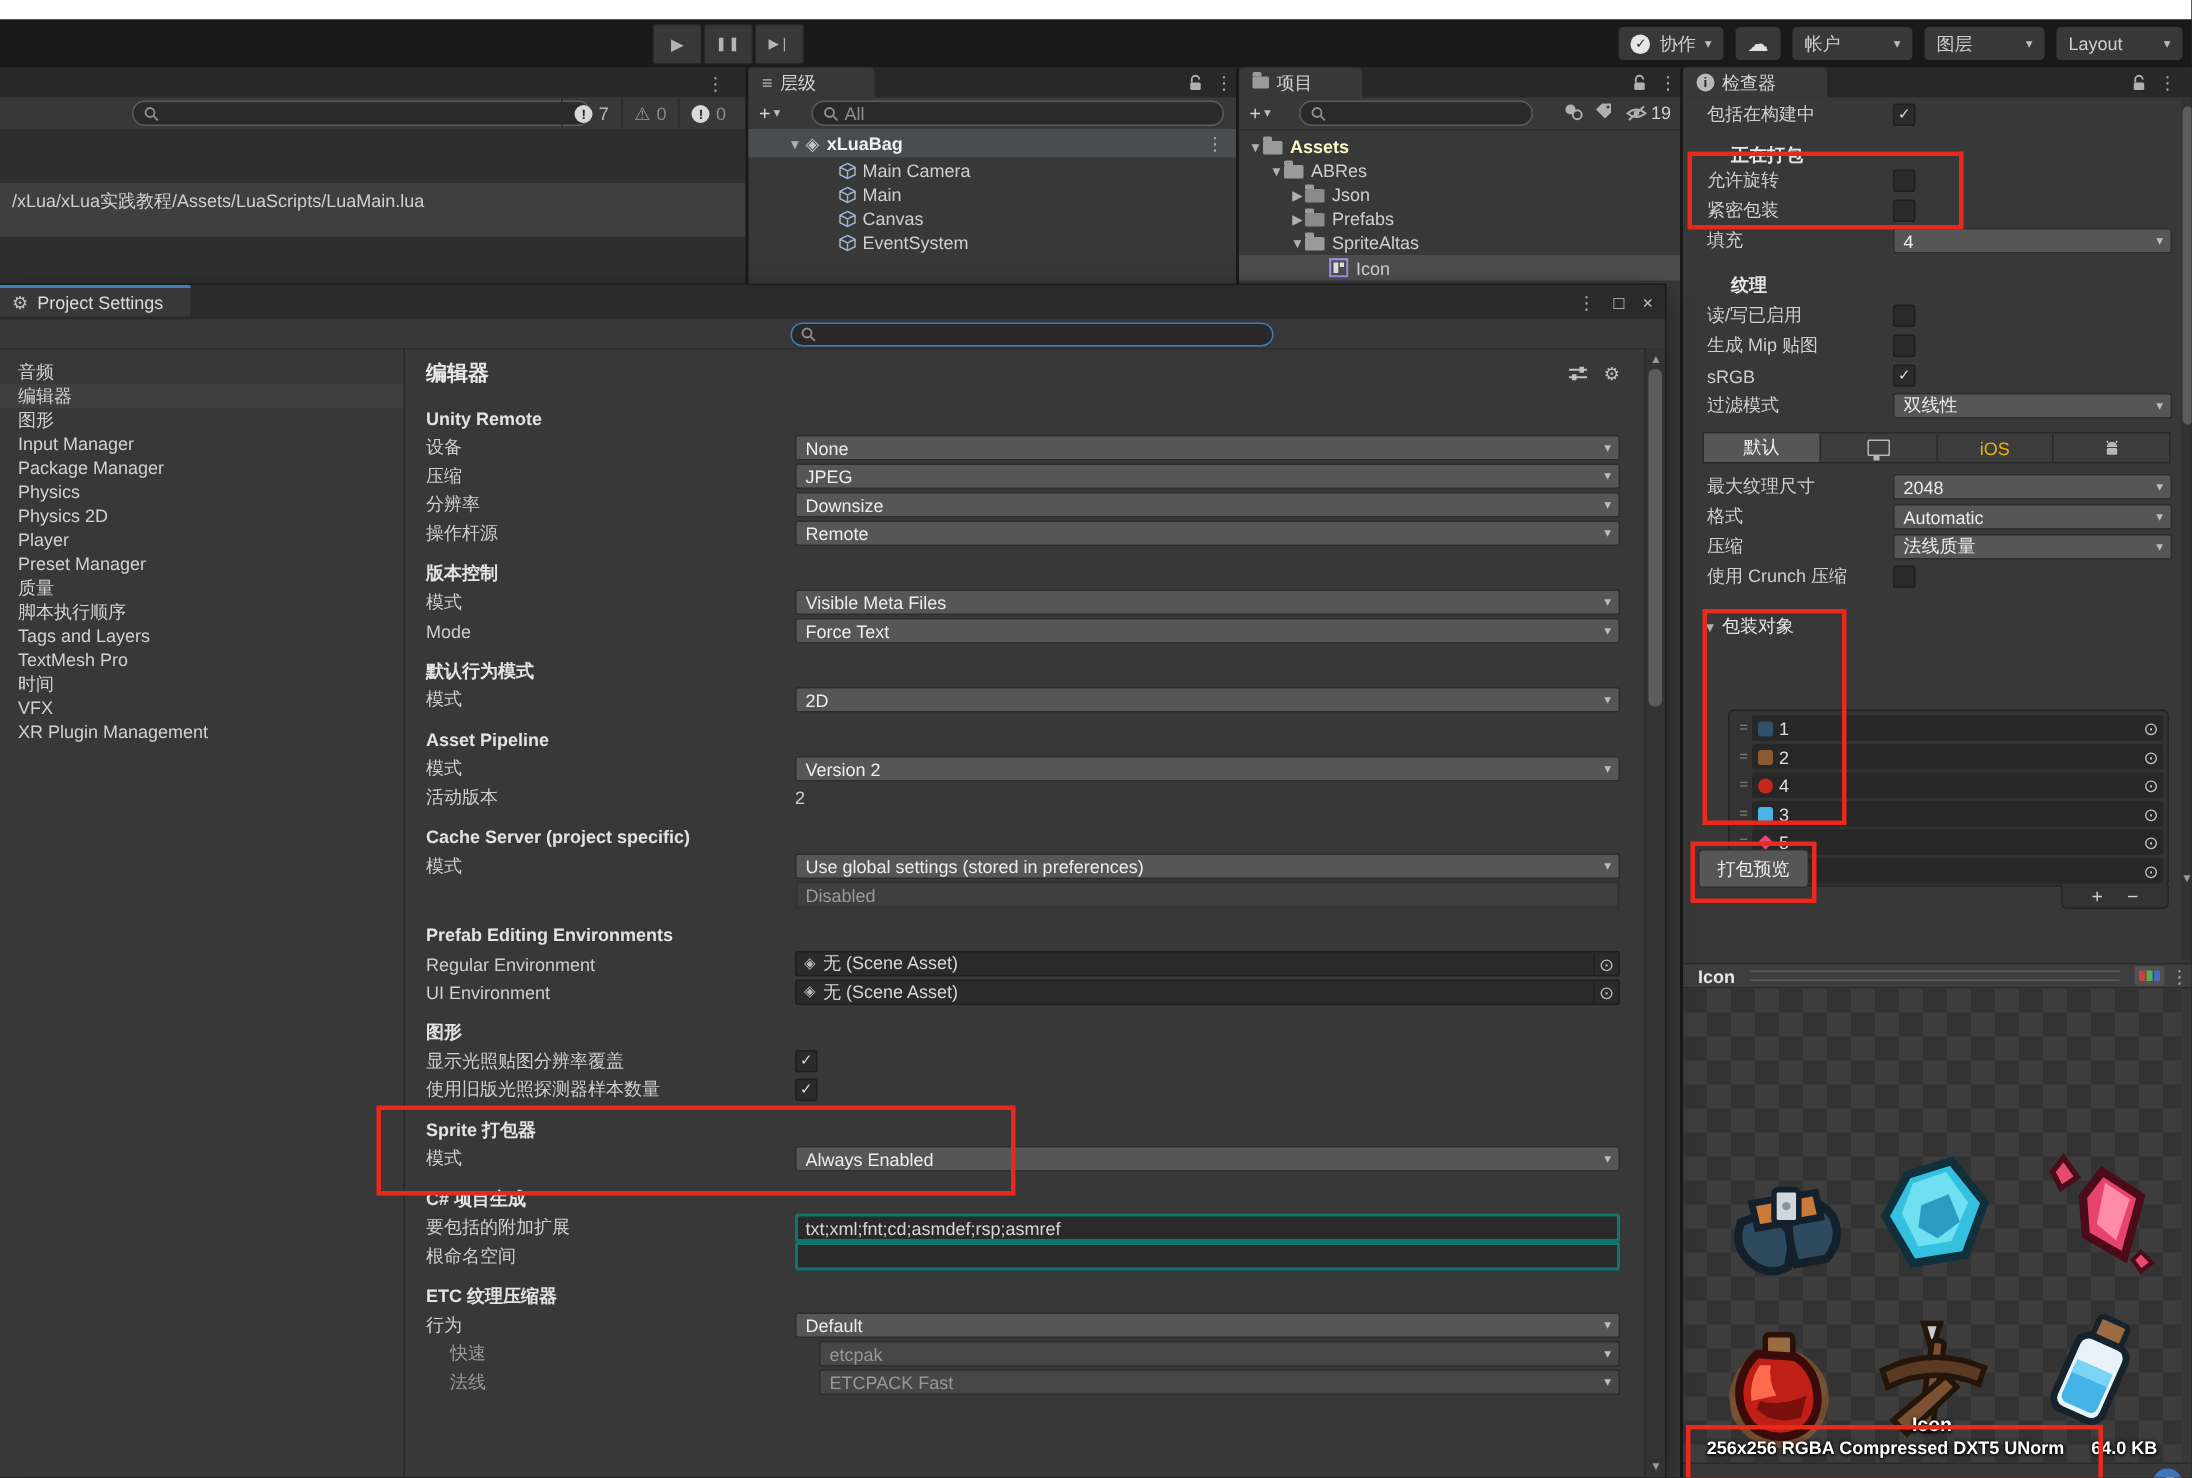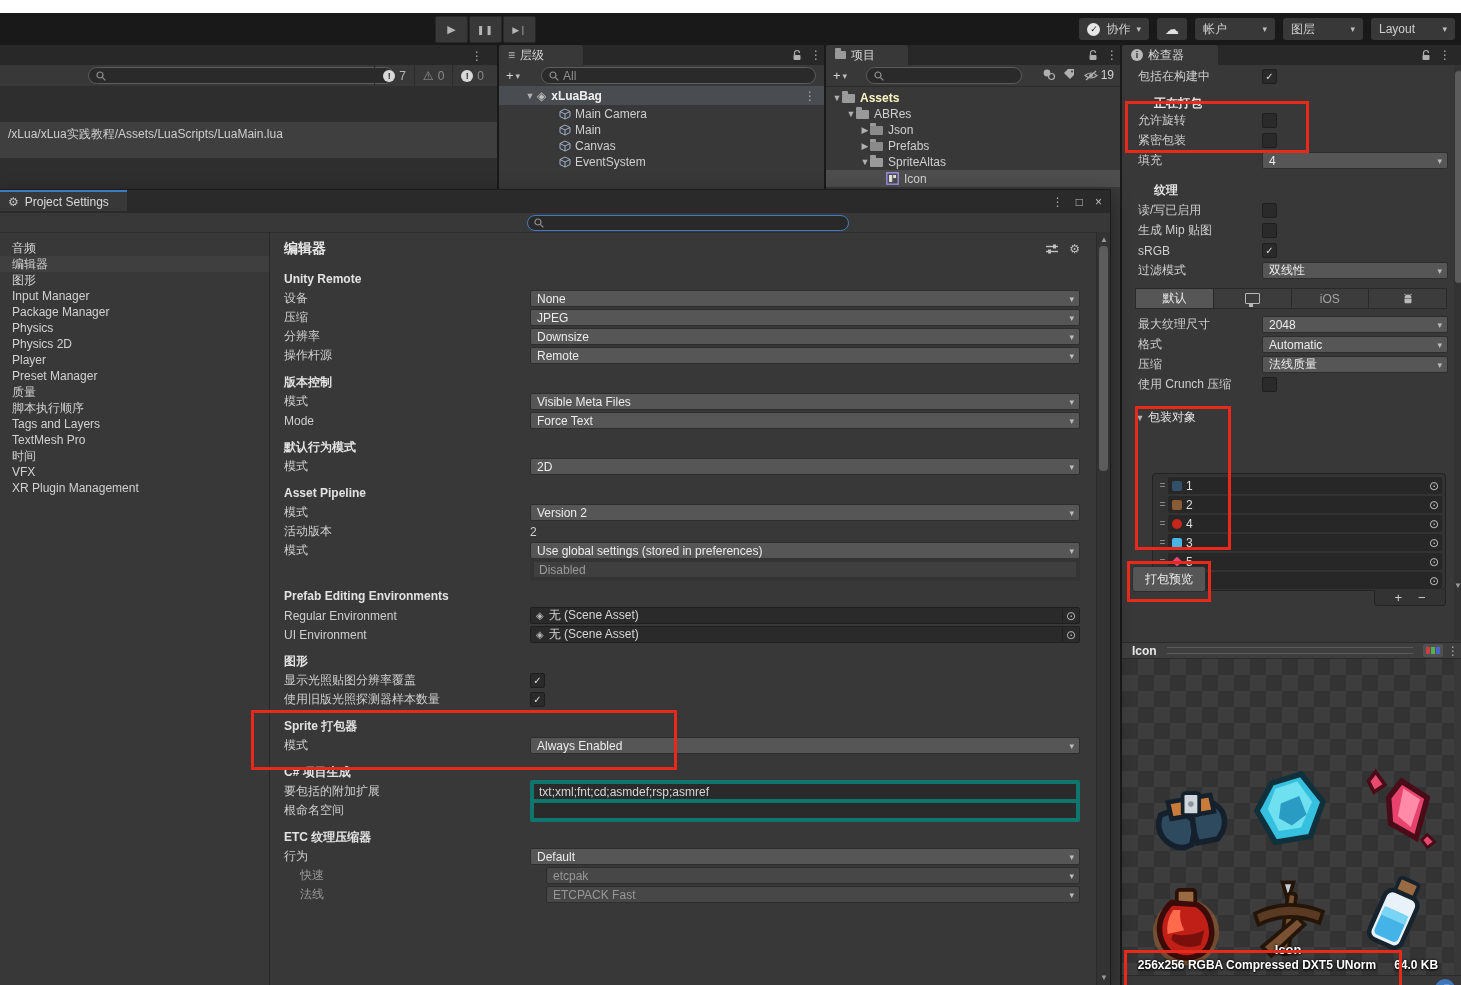--- a/index.html
+++ b/index.html
@@ -57,21 +57,21 @@
   .ihdr{position:absolute;left:32px;font-weight:bold;color:#e6e6e6;}
   .ictl{position:absolute;left:124px;}
   .chkbox{width:13px;height:13px;background:#2a2a2a;border:1px solid #1e1e1e;border-radius:2px;
       display:flex;align-items:center;justify-content:center;font-size:10px;color:#dedede;}
   .dd{height:17px;background:#565656;border:1px solid #2d2d2d;border-radius:2px;display:flex;
       align-items:center;padding:0 5px 0 6px;color:#ececec;box-sizing:border-box;}
   .dd .caret{margin-left:auto;}
   #platform-tabs{position:absolute;left:13px;top:288px;width:312px;height:21px;display:flex;
       border:1px solid #292929;background:#3c3c3c;box-sizing:border-box;}
   .ptab{flex:1;display:flex;align-items:center;justify-content:center;border-right:1px solid #292929;
-      color:#a3a3a3;}
+      color:#eab308;}
   .ptab:last-child{border-right:none;}
   .ptab.active{background:#565656;color:#efefef;}
   .monitor{width:13px;height:9px;border:1.5px solid #b8b8b8;border-radius:1px;position:relative;}
   .monitor::after{content:"";position:absolute;left:3px;bottom:-4px;width:4px;height:3px;background:#b8b8b8;}
   #packed-list{position:absolute;left:30px;top:428px;width:294px;height:118px;background:#333333;
       border:1px solid #232323;border-radius:4px;box-sizing:border-box;}
   .prow{position:absolute;left:3px;width:286px;height:17px;display:flex;align-items:center;}
   .phandle{width:12px;color:#8a8a8a;font-size:10px;text-align:center;flex:none;letter-spacing:-1px;}
   .pfield{flex:1;height:17px;background:#272727;border-radius:2px;display:flex;align-items:center;
       gap:4px;padding:0 4px;position:relative;color:#dedede;}
@@ -122,21 +122,21 @@
   .sec{position:relative;}
   .sec-title{height:19px;line-height:19px;font-weight:bold;color:#e3e3e3;margin-top:8px;}
   .srow{display:flex;align-items:center;height:19px;}
   .slbl{width:246px;flex:none;color:#cfcfcf;}
   .slbl.indent{padding-left:16px;color:#9a9a9a;}
   .sdd{flex:1;height:17px;background:#565656;border:1px solid #2d2d2d;border-radius:2px;display:flex;
       align-items:center;padding:0 5px 0 6px;color:#ececec;box-sizing:border-box;}
   .sdd.disabled{background:#474747;color:#979797;}
   .sdd .caret{margin-left:auto;}
   .sval{color:#cfcfcf;}
-  .sfield{flex:1;height:15px;background:#2a2a2a;border:4px solid #0f766e;border-radius:2px;display:flex;
+  .sfield{flex:1;height:15px;background:#2a2a2a;border:2px solid #0f766e;border-radius:2px;display:flex;
       align-items:center;padding:0 5px;color:#d6d6d6;}
   .sfield.disabled{background:#3f3f3f;color:#9a9a9a;border-color:#343434;}
   .sobj{flex:1;height:15px;background:#2a2a2a;border:1px solid #1f1f1f;border-radius:2px;display:flex;
       align-items:center;gap:5px;padding:0 0 0 5px;color:#d6d6d6;}
   .objpick{margin-left:auto;width:16px;text-align:center;color:#b8b8b8;border-left:1px solid #1f1f1f;}
   .uglyph{color:#b8b8b8;font-size:10px;}
   #sw-scroll{position:absolute;right:0;top:42px;width:13px;bottom:0;background:#333333;border-left:1px solid #2b2b2b;}
   #sw-thumb{position:absolute;left:2px;top:14px;width:9px;height:225px;background:#5c5c5c;border-radius:4px;}
   .sprite{position:absolute;}
 </style>
@@ -741,20 +741,21 @@
             <span class="caret">▾</span>
           </div>
         </div>
       <div class="srow">
           <span class="slbl">活动版本</span>
         <span class="sval">2</span>
         </div>
     </div>
 
     <div class="sec">
+      <div class="sec-title">Cache Server (project specific)</div>
       <div class="srow">
           <span class="slbl">模式</span>
         <div class="sdd">
             <span>Use global settings (stored in preferences)</span>
             <span class="caret">▾</span>
           </div>
         </div>
       <div class="srow">
           <span class="slbl"></span>
         <div class="sfield disabled">

